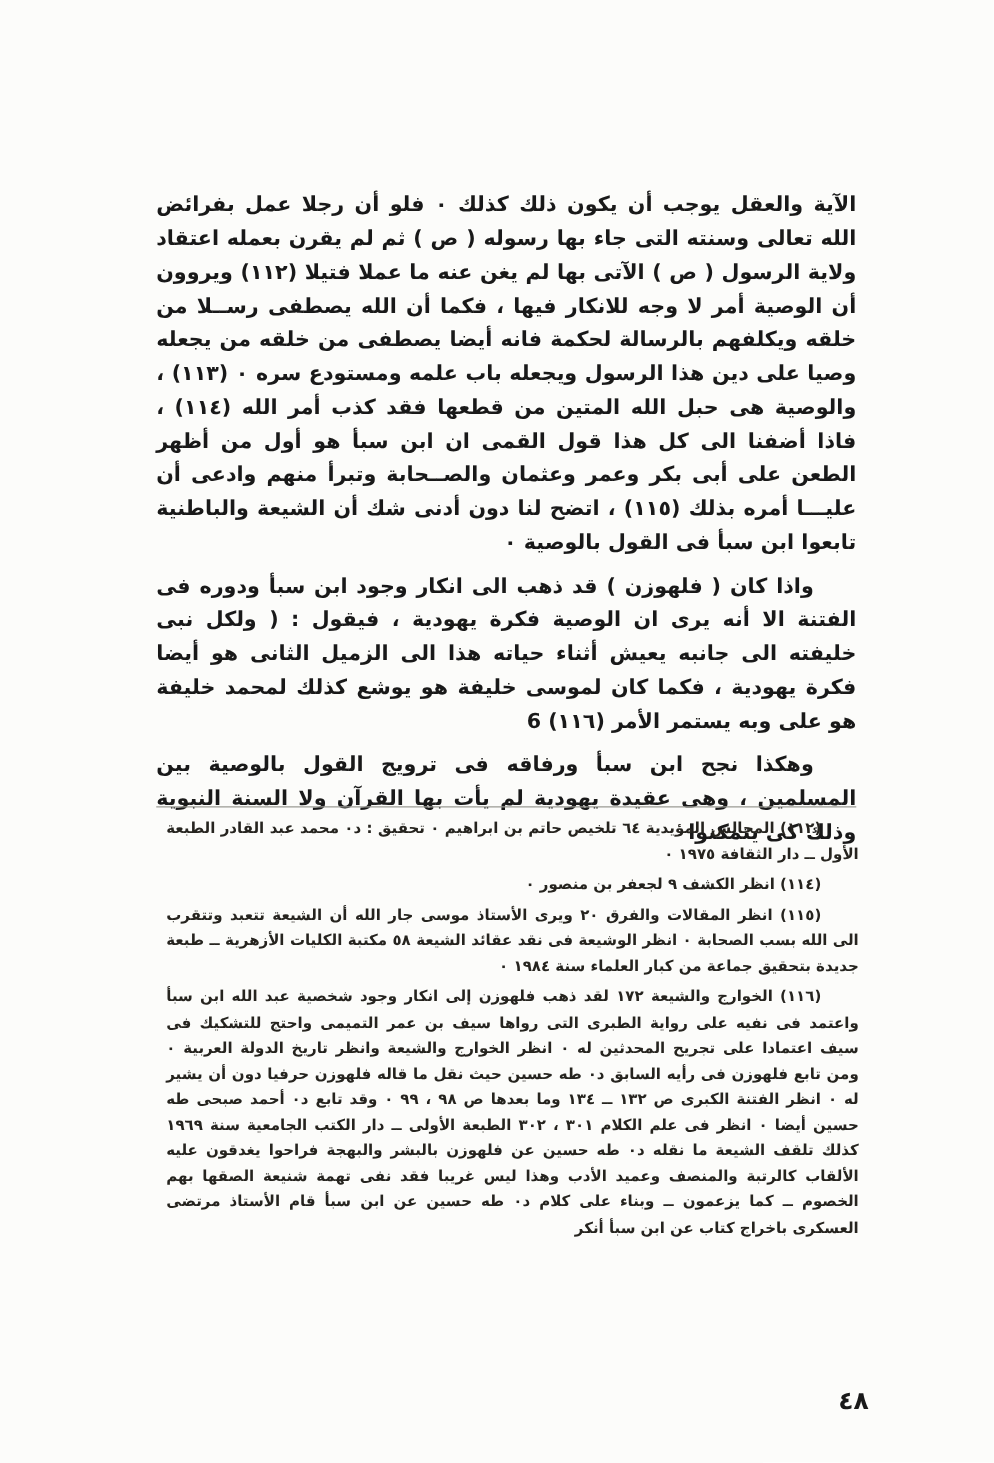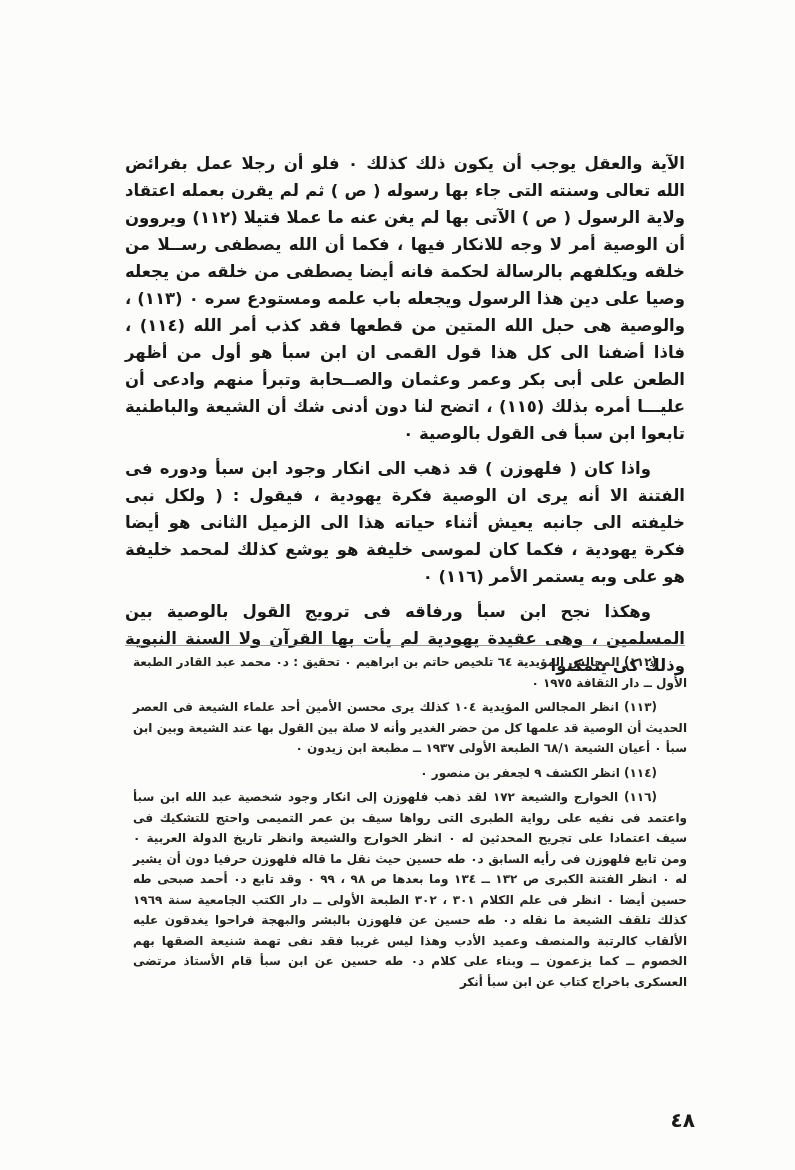--- a/index.html
+++ b/index.html
@@ -68,28 +68,28 @@
     direction: rtl;
   }
 </style>
 </head>
 <body>
 
 <div class="page">
 
   <main class="body-text">
     <p>الآية والعقل يوجب أن يكون ذلك كذلك ۰ فلو أن رجلا عمل بفرائض الله تعالى وسنته التى جاء بها رسوله ( ص ) ثم لم يقرن بعمله اعتقاد ولاية الرسول ( ص ) الآتى بها لم يغن عنه ما عملا فتيلا (١١٢) ويروون أن الوصية أمر لا وجه للانكار فيها ، فكما أن الله يصطفى رســلا من خلقه ويكلفهم بالرسالة لحكمة فانه أيضا يصطفى من خلقه من يجعله وصيا على دين هذا الرسول ويجعله باب علمه ومستودع سره ۰ (١١٣) ، والوصية هى حبل الله المتين من قطعها فقد كذب أمر الله (١١٤) ، فاذا أضفنا الى كل هذا قول القمى ان ابن سبأ هو أول من أظهر الطعن على أبى بكر وعمر وعثمان والصــحابة وتبرأ منهم وادعى أن عليـــا أمره بذلك (١١٥) ، اتضح لنا دون أدنى شك أن الشيعة والباطنية تابعوا ابن سبأ فى القول بالوصية ۰</p>
-    <p class="indent">واذا كان ( فلهوزن ) قد ذهب الى انكار وجود ابن سبأ ودوره فى الفتنة الا أنه يرى ان الوصية فكرة يهودية ، فيقول : ( ولكل نبى خليفته الى جانبه يعيش أثناء حياته هذا الى الزميل الثانى هو أيضا فكرة يهودية ، فكما كان لموسى خليفة هو يوشع كذلك لمحمد خليفة هو على وبه يستمر الأمر (١١٦) ۰</p>
+    <p class="indent">واذا كان ( فلهوزن ) قد ذهب الى انكار وجود ابن سبأ ودوره فى الفتنة الا أنه يرى ان الوصية فكرة يهودية ، فيقول : ( ولكل نبى خليفته الى جانبه يعيش أثناء حياته هذا الى الزميل الثانى هو أيضا فكرة يهودية ، فكما كان لموسى خليفة هو يوشع كذلك لمحمد خليفة هو على وبه يستمر الأمر (١١٦) 6</p>
     <p class="indent">وهكذا نجح ابن سبأ ورفاقه فى ترويج القول بالوصية بين المسلمين ، وهى عقيدة يهودية لم يأت بها القرآن ولا السنة النبوية وذلك كى يتمكنوا</p>
   </main>
 
   <hr class="footnote-rule">
 
   <section class="footnotes">
     <p>(١١٢) المجالس المؤيدية ٦٤ تلخيص حاتم بن ابراهيم ۰ تحقيق : د۰ محمد عبد القادر الطبعة الأول ــ دار الثقافة ١٩٧٥ ۰</p>
-    <p>(١١٣) انظر المجالس المؤيدية ١٠٤ كذلك يرى محسن الأمين أحد علماء الشيعة فى العصر الحديث أن الوصية قد علمها كل من حضر الغدير وأنه لا صلة بين القول بها عند الشيعة وبين ابن سبأ ۰ أعيان الشيعة ٦٨/١ الطبعة الأولى ١٩٣٧ ــ مطبعة ابن زيدون ۰</p>
     <p>(١١٤) انظر الكشف ٩ لجعفر بن منصور ۰</p>
+    <p>(١١٥) انظر المقالات والفرق ٢٠ ويرى الأستاذ موسى جار الله أن الشيعة تتعبد وتتقرب الى الله بسب الصحابة ۰ انظر الوشيعة فى نقد عقائد الشيعة ٥٨ مكتبة الكليات الأزهرية ــ طبعة جديدة بتحقيق جماعة من كبار العلماء سنة ١٩٨٤ ۰</p>
     <p>(١١٦) الخوارج والشيعة ١٧٢ لقد ذهب فلهوزن إلى انكار وجود شخصية عبد الله ابن سبأ واعتمد فى نفيه على رواية الطبرى التى رواها سيف بن عمر التميمى واحتج للتشكيك فى سيف اعتمادا على تجريح المحدثين له ۰ انظر الخوارج والشيعة وانظر تاريخ الدولة العربية ۰ ومن تابع فلهوزن فى رأيه السابق د۰ طه حسين حيث نقل ما قاله فلهوزن حرفيا دون أن يشير له ۰ انظر الفتنة الكبرى ص ١٣٢ ــ ١٣٤ وما بعدها ص ٩٨ ، ٩٩ ۰ وقد تابع د۰ أحمد صبحى طه حسين أيضا ۰ انظر فى علم الكلام ٣٠١ ، ٣٠٢ الطبعة الأولى ــ دار الكتب الجامعية سنة ١٩٦٩ كذلك تلقف الشيعة ما نقله د۰ طه حسين عن فلهوزن بالبشر والبهجة فراحوا يغدقون عليه الألقاب كالرتبة والمنصف وعميد الأدب وهذا ليس غريبا فقد نفى تهمة شنيعة الصقها بهم الخصوم ــ كما يزعمون ــ وبناء على كلام د۰ طه حسين عن ابن سبأ قام الأستاذ مرتضى العسكرى باخراج كتاب عن ابن سبأ أنكر</p>
   </section>
 
   <div class="page-number">٤٨</div>
 
 </div>
 
 </body></html>

